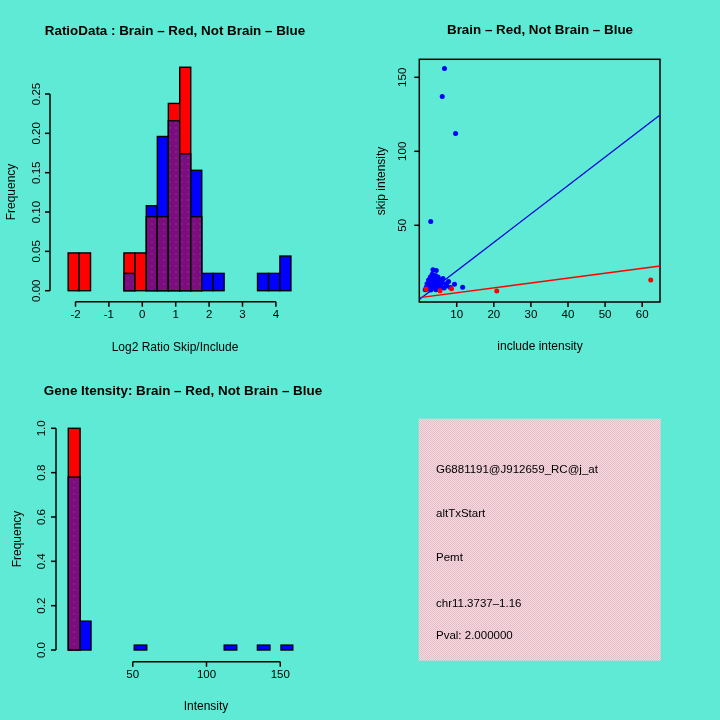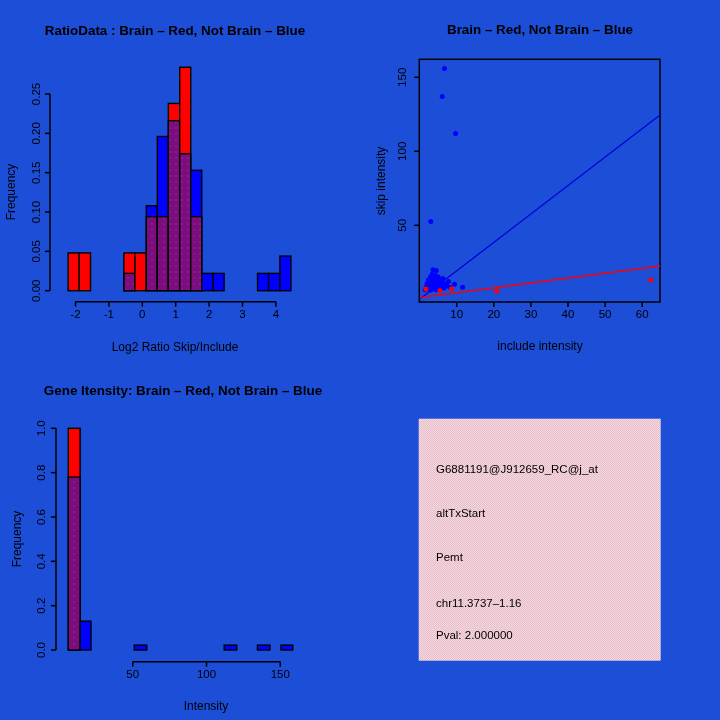--- a/index.html
+++ b/index.html
@@ -1,16 +1,16 @@
 <!DOCTYPE html>
 <html><head>
 <meta charset="utf-8">
 <style>
   html,body{margin:0;padding:0;background:#ffffff;}
-  #canvas{position:relative;width:720px;height:720px;background:#1d4ed8;overflow:hidden;}
+  #canvas{position:relative;width:720px;height:720px;background:#5eead4;overflow:hidden;}
   #canvas svg{position:absolute;width:360px;height:360px;}
   #panel-tl{left:0;top:0;} #panel-tr{left:360px;top:0;}
   #panel-bl{left:0;top:360px;} #panel-br{left:360px;top:360px;}
   svg text{font-family:"Liberation Sans","DejaVu Sans",sans-serif;fill:#000;}
 </style>
 </head>
 <body>
 
 <div id="canvas">
   <svg id="panel-tl" viewBox="0 0 360 360">

